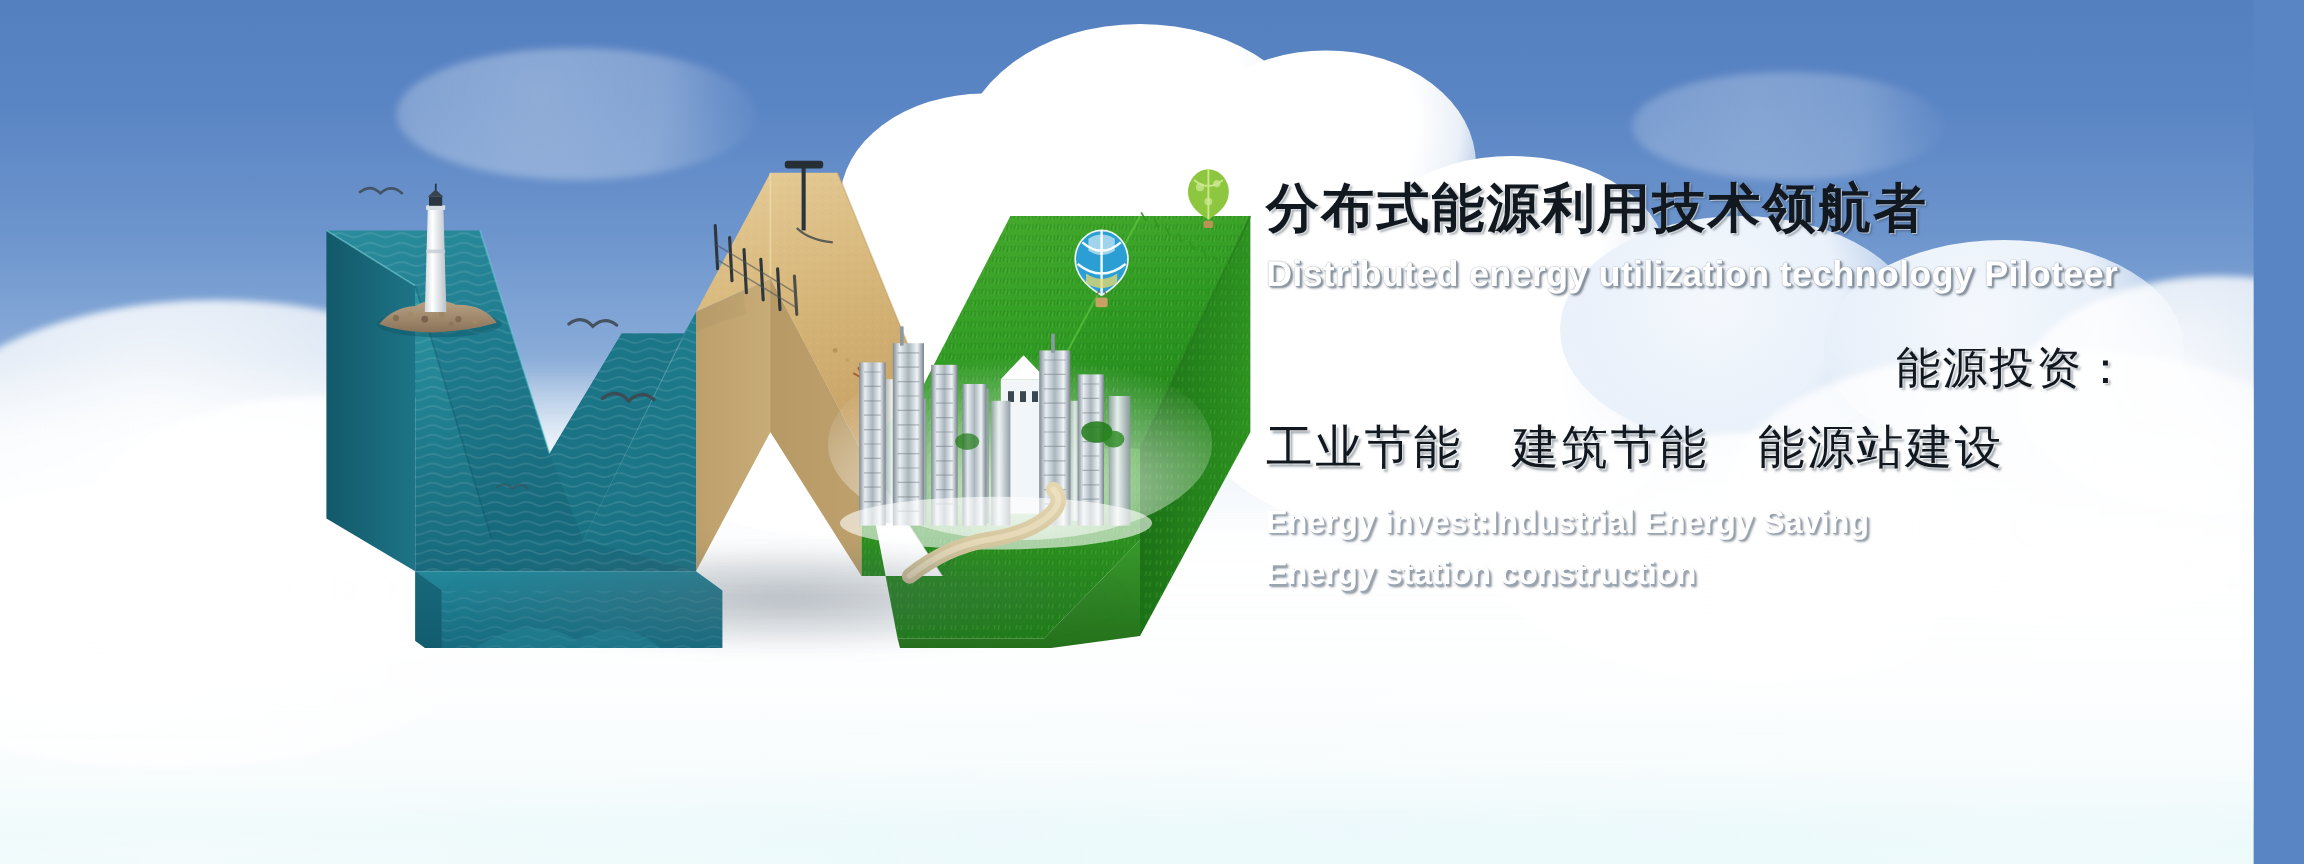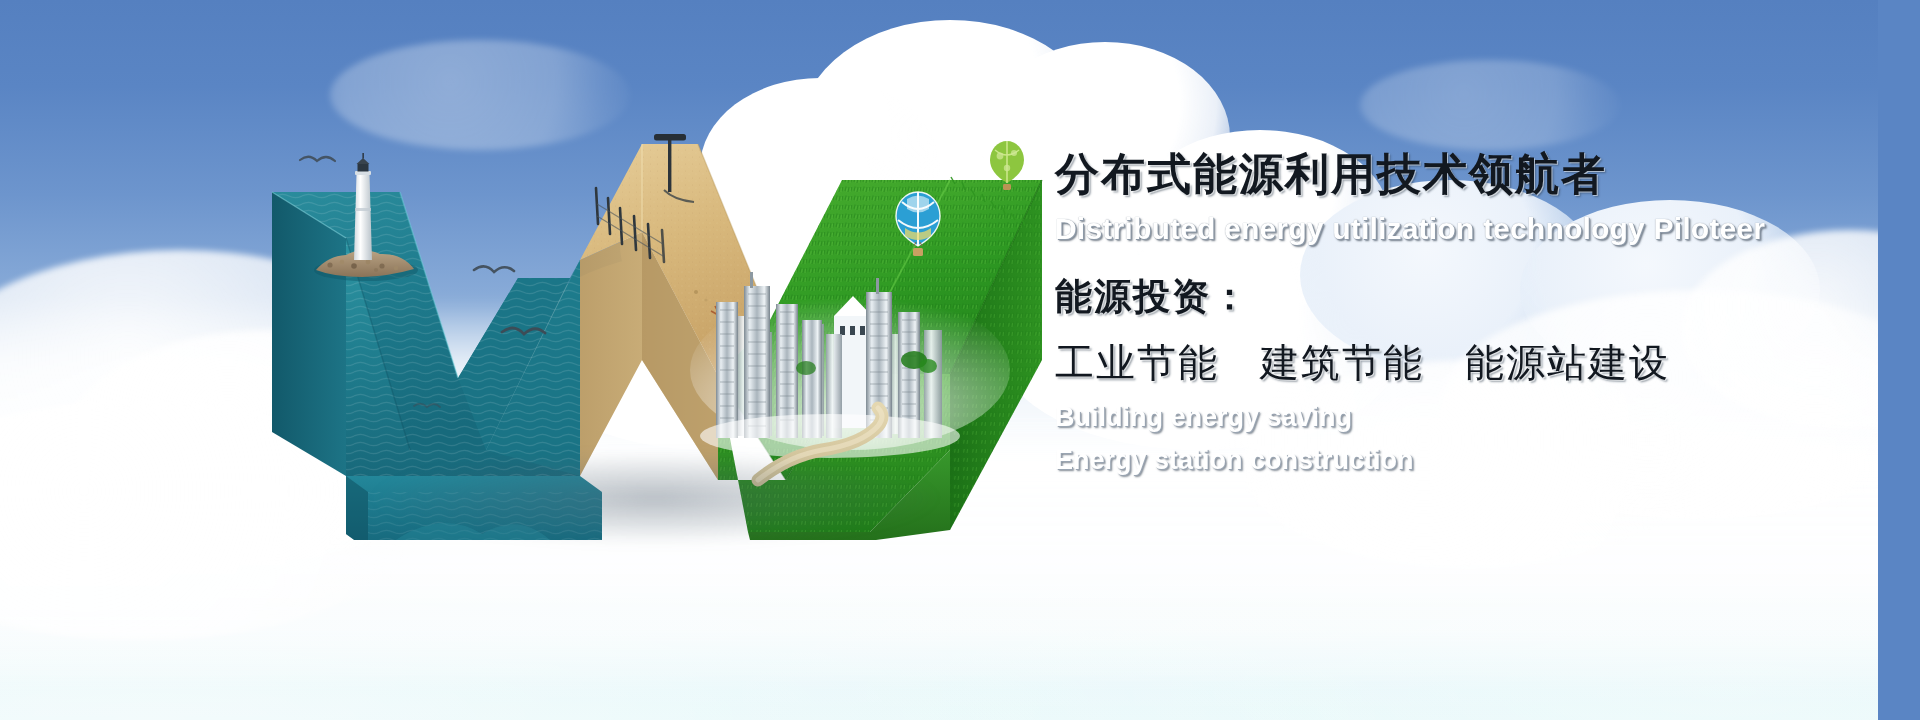--- a/index.html
+++ b/index.html
@@ -76,26 +76,27 @@
   .sub-en{
     margin-top:14px;
     font-size:30px; font-weight:bold; letter-spacing:.2px;
     color:#ffffff; white-space:nowrap;
     text-shadow:
       1px 1px 0 #8e9aa8,
       2px 2px 2px rgba(70,82,96,.75),
       0 0 1px rgba(120,132,146,.9);
   }
   .h2{
-    margin-top:26px;
-    font-size:37px; font-weight:bold; letter-spacing:2px;
+    margin-top:36px;
+    font-size:37px; font-weight:normal; letter-spacing:2px;
     color:#121820; white-space:nowrap;
     text-shadow:
       1px 1px 0 rgba(255,255,255,.55),
       2px 2px 2px rgba(40,55,70,.45);
+    text-align: right;
   }
   .h3{
     margin-top:14px;
     font-size:39px; font-weight:normal; letter-spacing:2px;
     color:#121820; white-space:nowrap;
     text-shadow:
       1px 1px 0 rgba(255,255,255,.55),
       2px 2px 2px rgba(40,55,70,.45);
   }
   .en-line{
@@ -432,17 +433,17 @@
         </g>
       </g>
     </svg>
   </div>
 
   <div id="copy">
     <div class="h1">分布式能源利用技术领航者</div>
     <div class="sub-en">Distributed energy utilization technology Piloteer</div>
     <div class="h2">能源投资：</div>
     <div class="h3">工业节能　建筑节能　能源站建设</div>
-    <div class="en-line">Building energy saving</div>
+    <div class="en-line first">Energy invest:Industrial Energy Saving</div>
     <div class="en-line">Energy station construction</div>
   </div>
 
 </div>
 
 </body></html>

